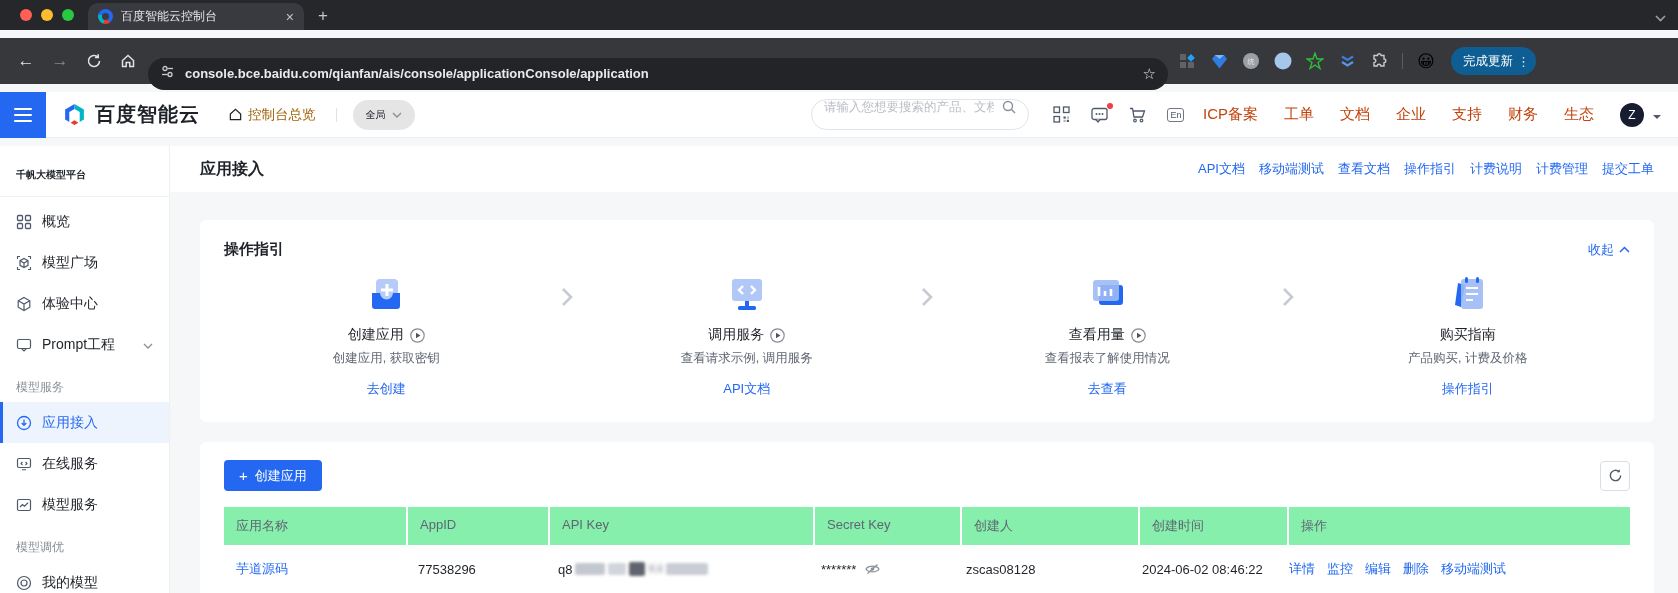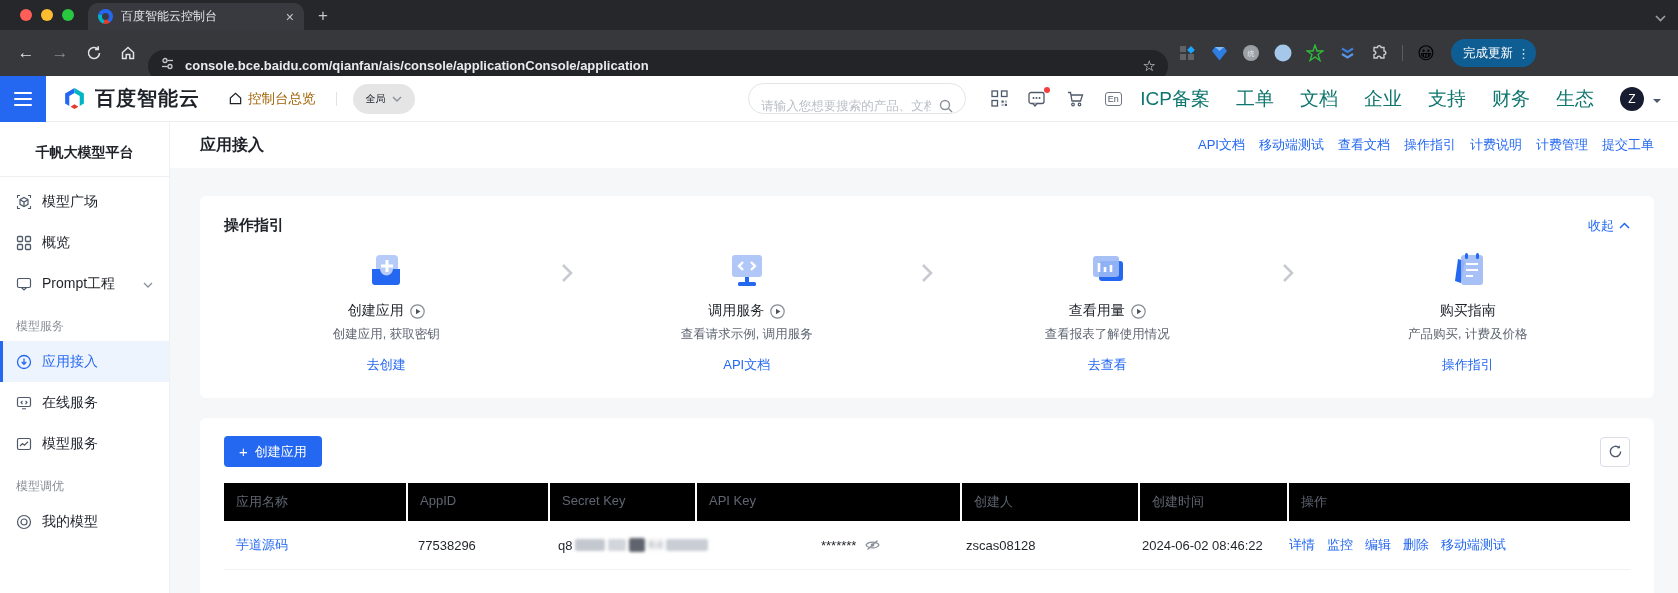--- a/index.html
+++ b/index.html
@@ -1,18 +1,18 @@
 <!DOCTYPE html>
 <html><head>
 <meta charset="utf-8">
 <style>
   * { margin:0; padding:0; box-sizing:border-box; }
   html,body { width:1678px; height:593px; overflow:hidden; }
   body { font-family:"Liberation Sans","DejaVu Sans",sans-serif; background:#f6f7f9; }
-  .screen { width:1678px; height:593px; display:flex; flex-direction:column; position:relative; }
+  .screen { width:1678px; height:593px; display:flex; flex-direction:column; position:relative;gap:8px; }
 
   
   .tabstrip { height:30px; background:#26272b; display:flex; align-items:flex-end; position:relative; flex:0 0 auto; }
   .traffic { display:flex; gap:9px; align-items:center; position:absolute; left:20px; top:9px; }
   .tl { width:12px; height:12px; border-radius:50%; }
   .tl.red{background:#ff5f57;} .tl.yellow{background:#febc2e;} .tl.green{background:#28c840;}
   .tab { margin-left:88px; width:216px; height:27px; background:#393a3f; border-radius:10px 10px 0 0; display:flex; align-items:center; padding:0 10px; gap:8px; }
   .tab-title { color:#e4e6ea; font-size:12px; flex:1; white-space:nowrap; overflow:hidden; }
   .tab-close { color:#c3c6cb; font-size:14px; line-height:1; cursor:pointer; }
   .newtab { color:#c3c6cb; font-size:17px; margin:0 0 4px 14px; }
@@ -37,34 +37,34 @@
   
   .appbar { height:46px; background:#fff; display:flex; align-items:center; border-bottom:1px solid #ebedf0; flex:0 0 auto; }
   .hamburger { width:46px; height:46px; background:#2468F2; display:flex; flex-direction:column; gap:4px; align-items:center; justify-content:center; flex:0 0 auto; }
   .hamburger span { width:18px; height:2px; background:#fff; border-radius:1px; }
   .logo { display:flex; align-items:center; gap:8px; margin-left:16px; }
   .logo-text { font-size:20px; font-weight:bold; color:#1f2329; letter-spacing:1px; }
   .ab-item { display:flex; align-items:center; gap:5px; font-size:13.5px; color:#a16207; margin-left:28px; }
   .vdiv { width:1px; height:14px; background:#e0e2e6; margin:0 16px 0 20px; }
   .scope { background:#e5e5e5; border-radius:15px; height:30px; display:flex; align-items:center; gap:6px; padding:0 13px; font-size:10px; color:#1f2329;text-align:center; }
   .ab-spacer { flex:1; }
-  .searchbox { width:218px; height:31px; border:1px solid #e2e4e8; border-radius:16px; display:flex; align-items:flex-end; padding:0 12px; gap:8px; margin-right:22px; }
+  .searchbox { width:218px; height:31px; border:1px solid #e2e4e8; border-radius:16px; display:flex; align-items:flex-start; padding:0 12px; gap:8px; margin-right:22px; }
   .searchbox input { border:none; outline:none; flex:1; font-size:12.5px; color:#333; background:transparent; width:100%; }
   .searchbox input::placeholder { color:#b9bdc5; }
   .abicon { width:22px; height:22px; display:flex; align-items:center; justify-content:center; margin-right:16px; position:relative; color:#4e5969; }
   .red-dot { position:absolute; top:-1px; right:-2px; width:6px; height:6px; border-radius:50%; background:#f33e3e; }
   .en-badge { border:1px solid #707683; border-radius:3px; font-size:9px; color:#4e5969; padding:1px 2px; }
-  .ab-link { font-size:19px; color:#0f766e; margin-right:26px; white-space:nowrap; }
+  .ab-link { font-size:15px; color:#c2410c; margin-right:26px; white-space:nowrap; }
   .user-av { width:24px; height:24px; border-radius:50%; background:#181c30; color:#fff; font-size:12px; display:flex; align-items:center; justify-content:center; margin-right:8px; }
   .caret { margin-right:16px; color:#4e5969; }
 
   
   .bodyrow { flex:1; display:flex; min-height:0; }
   .sidebar { width:170px; background:#fff; border-right:1px solid #eef0f2; flex:0 0 auto; padding-top:14px; }
-  .side-title { font-size:14px; font-weight:bold; color:#1f2329; padding:8px 16px 14px;text-align:center; }
+  .side-title { font-size:10px; font-weight:bold; color:#1f2329; padding:8px 16px 14px; }
   .side-div { height:1px; background:#eef0f2; margin:0 0 4px; }
   .side-item { height:41px; display:flex; align-items:center; gap:10px; padding:0 16px; font-size:14px; color:#1f2329; position:relative; cursor:pointer; }
   .side-item svg { flex:0 0 auto; }
   .side-item .lbl { flex:1; }
   .side-item.active { background:#eef4fe; color:#2468F2; }
   .side-item.active::before { content:""; position:absolute; left:0; top:0; bottom:0; width:3px; background:#2468F2; }
   .side-section { font-size:12px; color:#8a9099; padding:14px 16px 6px; }
   .side-chev { color:#8a9099; font-size:11px; }
 
   .main { flex:1; display:flex; flex-direction:column; min-width:0; }
@@ -88,21 +88,21 @@
   .step-link { margin-top:13px; font-size:13px; color:#2468F2; cursor:pointer; }
   .step-arrow { margin-top:14px; color:#c7cad0; flex:0 0 36px; display:flex; justify-content:center; }
 
   
   .tablecard { margin-top:20px; flex:1; border-radius:6px 6px 0 0; padding:18px 24px; display:flex; flex-direction:column; overflow:hidden; }
   .table-top { display:flex; align-items:center; justify-content:space-between; }
   .btn-primary { background:#2468F2; color:#fff; border:none; border-radius:4px; height:31px; padding:0 15px; font-size:13px; display:flex; align-items:center; gap:7px; cursor:pointer; font-family:inherit; }
   .btn-plus { font-size:15px; line-height:1; }
   .refresh-btn { width:30px; height:30px; border:1px solid #dadde3; border-radius:4px; background:#fff; display:flex; align-items:center; justify-content:center; cursor:pointer; }
   .thead { display:flex; margin-top:16px; }
-  .th { background:#000000; color:#5f6672; font-size:13px; padding:10px 12px; margin-right:2px; white-space:nowrap; }
+  .th { background:#86efac; color:#5f6672; font-size:13px; padding:10px 12px; margin-right:2px; white-space:nowrap; }
   .th:last-child { margin-right:0; }
   .trow { display:flex; align-items:center; border-bottom:1px solid #f0f1f4; }
   .td { font-size:13px; color:#1f2329; padding:15px 12px; white-space:nowrap; display:flex; align-items:center; }
   .c-name{width:182px;} .c-appid{width:140px;} .c-apikey{width:263px;} .c-secret{width:145px;}
   .c-creator{width:176px;} .c-time{width:147px;} .c-ops{flex:1;}
   .link { color:#2468F2; cursor:pointer; }
   .ops .link { margin-right:12px; }
   .blurwrap { display:flex; align-items:center; gap:3px; }
   .bb { display:inline-block; height:12px; border-radius:2px; filter:blur(1.6px); }
   .ghost { filter:blur(2px); color:#8d939d; font-size:12px; }
@@ -294,38 +294,47 @@
   </div>
 
   <div class="bodyrow">
 
     <div class="sidebar">
       <div class="side-title">千帆大模型平台</div>
       <div class="side-div"></div>
 
       <div class="side-item">
         <svg width="16" height="16" viewBox="0 0 16 16">
-            <g stroke="#4e5969" stroke-width="1.2" fill="none">
-              <path d="M8 3.5 L12 5.7 V10.3 L8 12.5 L4 10.3 V5.7 Z"></path>
-              <path d="M4 5.7 L8 8 L12 5.7 M8 8 V12.5"></path>
-              <path d="M1.5 4 V1.5 H4 M12 1.5 H14.5 V4 M14.5 12 V14.5 H12 M4 14.5 H1.5 V12" stroke-width="1.1"></path>
-            </g>
-          </svg>
-        <span class="lbl">模型广场</span>
-      </div>
-      <div class="side-item">
-        <svg width="16" height="16" viewBox="0 0 16 16">
             <g stroke="#4e5969" stroke-width="1.3" fill="none">
               <rect x="1.5" y="1.5" width="5" height="5" rx="1"></rect>
               <rect x="9.5" y="1.5" width="5" height="5" rx="1"></rect>
               <rect x="1.5" y="9.5" width="5" height="5" rx="1"></rect>
               <rect x="9.5" y="9.5" width="5" height="5" rx="1"></rect>
             </g>
           </svg>
         <span class="lbl">概览</span>
+      </div>
+      <div class="side-item">
+        <svg width="16" height="16" viewBox="0 0 16 16">
+            <g stroke="#4e5969" stroke-width="1.2" fill="none">
+              <path d="M8 3.5 L12 5.7 V10.3 L8 12.5 L4 10.3 V5.7 Z"></path>
+              <path d="M4 5.7 L8 8 L12 5.7 M8 8 V12.5"></path>
+              <path d="M1.5 4 V1.5 H4 M12 1.5 H14.5 V4 M14.5 12 V14.5 H12 M4 14.5 H1.5 V12" stroke-width="1.1"></path>
+            </g>
+          </svg>
+        <span class="lbl">模型广场</span>
+      </div>
+      <div class="side-item">
+        <svg width="16" height="16" viewBox="0 0 16 16">
+            <g stroke="#4e5969" stroke-width="1.2" fill="none">
+              <path d="M8 1.5 L13.8 4.8 V11.2 L8 14.5 L2.2 11.2 V4.8 Z"></path>
+              <path d="M2.2 4.8 L8 8 L13.8 4.8 M8 8 V14.5"></path>
+            </g>
+          </svg>
+        <span class="lbl">体验中心</span>
       </div>
       <div class="side-item">
         <svg width="16" height="16" viewBox="0 0 16 16">
             <g stroke="#4e5969" stroke-width="1.2" fill="none">
               <rect x="1.5" y="2.5" width="13" height="9" rx="1.5"></rect>
               <path d="M5.5 11.5 L8 14 L10.5 11.5"></path>
             </g>
           </svg>
         <span class="lbl">Prompt工程</span>
         <span class="side-chev">
@@ -508,22 +517,22 @@
               <svg width="15" height="15" viewBox="0 0 16 16">
                   <path d="M13.5 8a5.5 5.5 0 1 1-1.6-3.9" stroke="#4e5969" stroke-width="1.5" fill="none"></path>
                   <path d="M12.6 1.4 V4.6 H9.4" fill="#4e5969"></path>
                 </svg>
             </span>
           </div>
 
           <div class="thead">
             <span class="th c-name">应用名称</span>
             <span class="th c-appid">AppID</span>
+            <span class="th c-apikey">API Key</span>
             <span class="th c-secret">Secret Key</span>
-            <span class="th c-apikey">API Key</span>
             <span class="th c-creator">创建人</span>
             <span class="th c-time">创建时间</span>
             <span class="th c-ops">操作</span>
           </div>
 
           <div class="trow">
             <span class="td c-name">
                 <span class="link">芋道源码</span>
               </span>
             <span class="td c-appid">77538296</span>

